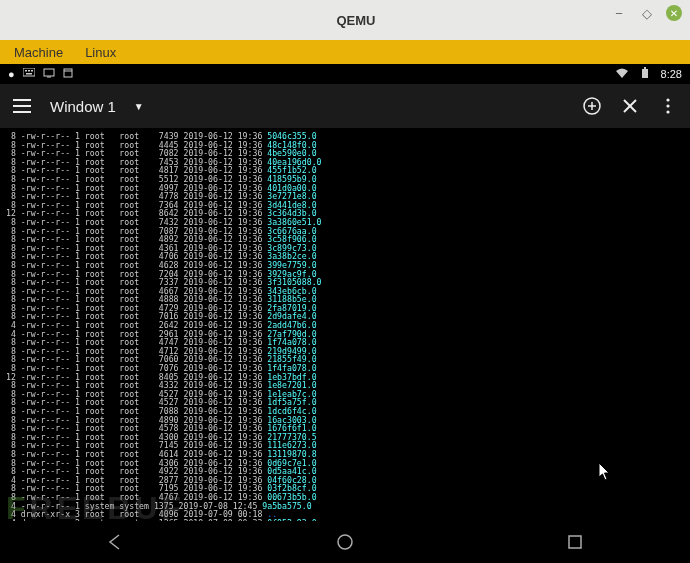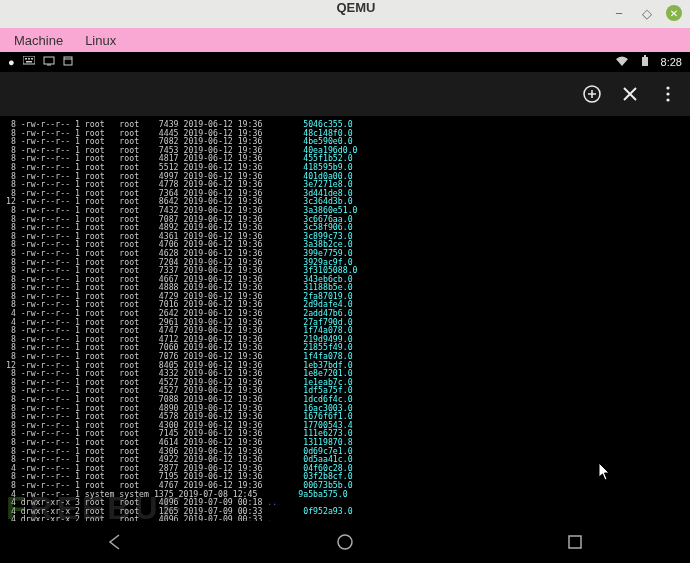--- a/index.html
+++ b/index.html
@@ -1,44 +1,44 @@
 <!DOCTYPE html>
 <html><head>
 <meta charset="utf-8">
 <style>
   * { margin: 0; padding: 0; box-sizing: border-box; }
   html, body { width: 690px; height: 563px; overflow: hidden; font-family: sans-serif; }
   body { background: #e8e8e6; display: flex; flex-direction: column; }
 
   
-  .qemu-titlebar { height: 28px; display: flex; align-items: flex-start; justify-content: center; position: relative; background: #e8e8e6; padding-left: 22px; }
+  .qemu-titlebar { height: 28px; display: flex; align-items: flex-end; justify-content: center; position: relative; background: #e8e8e6; padding-left: 22px; }
   .qemu-title { font-size: 13px; font-weight: bold; color: #333; }
   .qemu-ctrls { position: absolute; right: 8px; top: 4px; display: flex; gap: 10px; align-items: center; }
   .qemu-ctrl { width: 18px; height: 18px; display: flex; align-items: center; justify-content: center; color: #666; font-size: 13px; cursor: default; }
   .qemu-close { background: #88b34b; color: #fff; border-radius: 50%; width: 16px; height: 16px; font-size: 10px; }
 
   
-  .qemu-menubar { height: 24px; display: flex; align-items: center; padding: 0 4px; background: #f9a8d4; gap: 2px; }
+  .qemu-menubar { height: 24px; display: flex; align-items: center; padding: 0 4px; background: #eab308; gap: 2px; margin-top: 12px; }
   .menu-item { padding: 2px 10px; font-size: 13px; color: #333; }
 
   
   .android-status { height: 20px; background: #000; display: flex; align-items: center; justify-content: space-between; padding: 0 8px; color: #eee; font-size: 11px; }
   .status-left { display: flex; gap: 8px; align-items: center; }
   .status-right { display: flex; gap: 12px; align-items: center; }
 
   
   .term-toolbar { height: 44px; background: #1b1b1b; display: flex; align-items: center; padding: 0 12px; color: #eee; }
   .tb-left { display: flex; align-items: center; gap: 18px; }
   .tb-title { font-size: 15px; }
   .tb-right { margin-left: auto; display: flex; gap: 18px; align-items: center; }
   .tb-icon { width: 20px; height: 20px; display:flex; align-items:center; justify-content:center; }
 
   
   .terminal { flex: 1; background: #000; color: #ccc; font-family: "DejaVu Sans Mono", monospace; font-size: 8.2px; line-height: 8.6px; padding: 4px 6px 2px 6px; white-space: pre; overflow: hidden; position: relative; }
-  .cyan { color: #55ffff; margin-left: 36px; }
+  .cyan { color: #55ffff; }
   .blue { color: #4466ff; }
 
   
   .android-nav { height: 42px; background: #000; display: flex; align-items: center; justify-content: space-around; }
   .nav-btn { width: 40px; height: 40px; display:flex; align-items:center; justify-content:center; color:#999; }
 
   
   .watermark { position: absolute; bottom: 36px; left: 6px; font-size: 32px; font-weight: bold; letter-spacing: 4px; color: rgba(120,120,120,0.25); font-family: sans-serif; z-index: 5; pointer-events:none;}
   .wm-green { color: rgba(90,160,60,0.35); }
 
@@ -87,20 +87,31 @@
         </svg></span>
     <span><svg width="8" height="12" viewBox="0 0 8 12">
           <rect x="1" y="2" width="6" height="9" fill="#ccc"></rect>
           <rect x="3" y="0" width="2" height="2" fill="#ccc"></rect>
         </svg></span>
     <span>8:28</span>
   </div>
 </div>
 
 <div class="term-toolbar">
+  <div class="tb-left">
+    <span class="tb-icon">
+        <svg width="18" height="14" viewBox="0 0 18 14">
+          <line x1="0" y1="1" x2="18" y2="1" stroke="#eee" stroke-width="2"></line>
+          <line x1="0" y1="7" x2="18" y2="7" stroke="#eee" stroke-width="2"></line>
+          <line x1="0" y1="13" x2="18" y2="13" stroke="#eee" stroke-width="2"></line>
+        </svg>
+      </span>
+    <span class="tb-title">Window 1</span>
+    <span style="font-size:10px;">▼</span>
+  </div>
   <div class="tb-right">
     <span class="tb-icon">
         <svg width="20" height="20" viewBox="0 0 20 20">
           <circle cx="10" cy="10" r="8" fill="none" stroke="#eee" stroke-width="1.5"></circle>
           <line x1="10" y1="6" x2="10" y2="14" stroke="#eee" stroke-width="1.5"></line>
           <line x1="6" y1="10" x2="14" y2="10" stroke="#eee" stroke-width="1.5"></line>
         </svg>
       </span>
     <span class="tb-icon">
         <svg width="16" height="16" viewBox="0 0 16 16">
@@ -146,21 +157,21 @@
  8 -rw-r--r-- 1 root   root    4712 2019-06-12 19:36 <span class="cyan">219d9499.0</span>
  8 -rw-r--r-- 1 root   root    7060 2019-06-12 19:36 <span class="cyan">21855f49.0</span>
  8 -rw-r--r-- 1 root   root    7076 2019-06-12 19:36 <span class="cyan">1f4fa078.0</span>
 12 -rw-r--r-- 1 root   root    8405 2019-06-12 19:36 <span class="cyan">1eb37bdf.0</span>
  8 -rw-r--r-- 1 root   root    4332 2019-06-12 19:36 <span class="cyan">1e8e7201.0</span>
  8 -rw-r--r-- 1 root   root    4527 2019-06-12 19:36 <span class="cyan">1e1eab7c.0</span>
  8 -rw-r--r-- 1 root   root    4527 2019-06-12 19:36 <span class="cyan">1df5a75f.0</span>
  8 -rw-r--r-- 1 root   root    7088 2019-06-12 19:36 <span class="cyan">1dcd6f4c.0</span>
  8 -rw-r--r-- 1 root   root    4890 2019-06-12 19:36 <span class="cyan">16ac3003.0</span>
  8 -rw-r--r-- 1 root   root    4578 2019-06-12 19:36 <span class="cyan">1676f6f1.0</span>
- 8 -rw-r--r-- 1 root   root    4300 2019-06-12 19:36 <span class="cyan">17700543.4</span>
+ 8 -rw-r--r-- 1 root   root    4300 2019-06-12 19:36 <span class="cyan">21777370.5</span>
  8 -rw-r--r-- 1 root   root    7145 2019-06-12 19:36 <span class="cyan">111e6273.0</span>
  8 -rw-r--r-- 1 root   root    4614 2019-06-12 19:36 <span class="cyan">13119870.8</span>
  8 -rw-r--r-- 1 root   root    4306 2019-06-12 19:36 <span class="cyan">0d69c7e1.0</span>
  8 -rw-r--r-- 1 root   root    4922 2019-06-12 19:36 <span class="cyan">0d5aa41c.0</span>
  4 -rw-r--r-- 1 root   root    2877 2019-06-12 19:36 <span class="cyan">04f60c28.0</span>
  8 -rw-r--r-- 1 root   root    7195 2019-06-12 19:36 <span class="cyan">03f2b8cf.0</span>
  8 -rw-r--r-- 1 root   root    4767 2019-06-12 19:36 <span class="cyan">00673b5b.0</span>
  4 -rw-r--r-- 1 system system 1375 2019-07-08 12:45 <span class="cyan">9a5ba575.0</span>
  4 drwxr-xr-x 3 root   root    4096 2019-07-09 00:18 <span class="blue">..</span>
  4 drwxr-xr-x 2 root   root    1265 2019-07-09 00:33 <span class="cyan">0f952a93.0</span>

